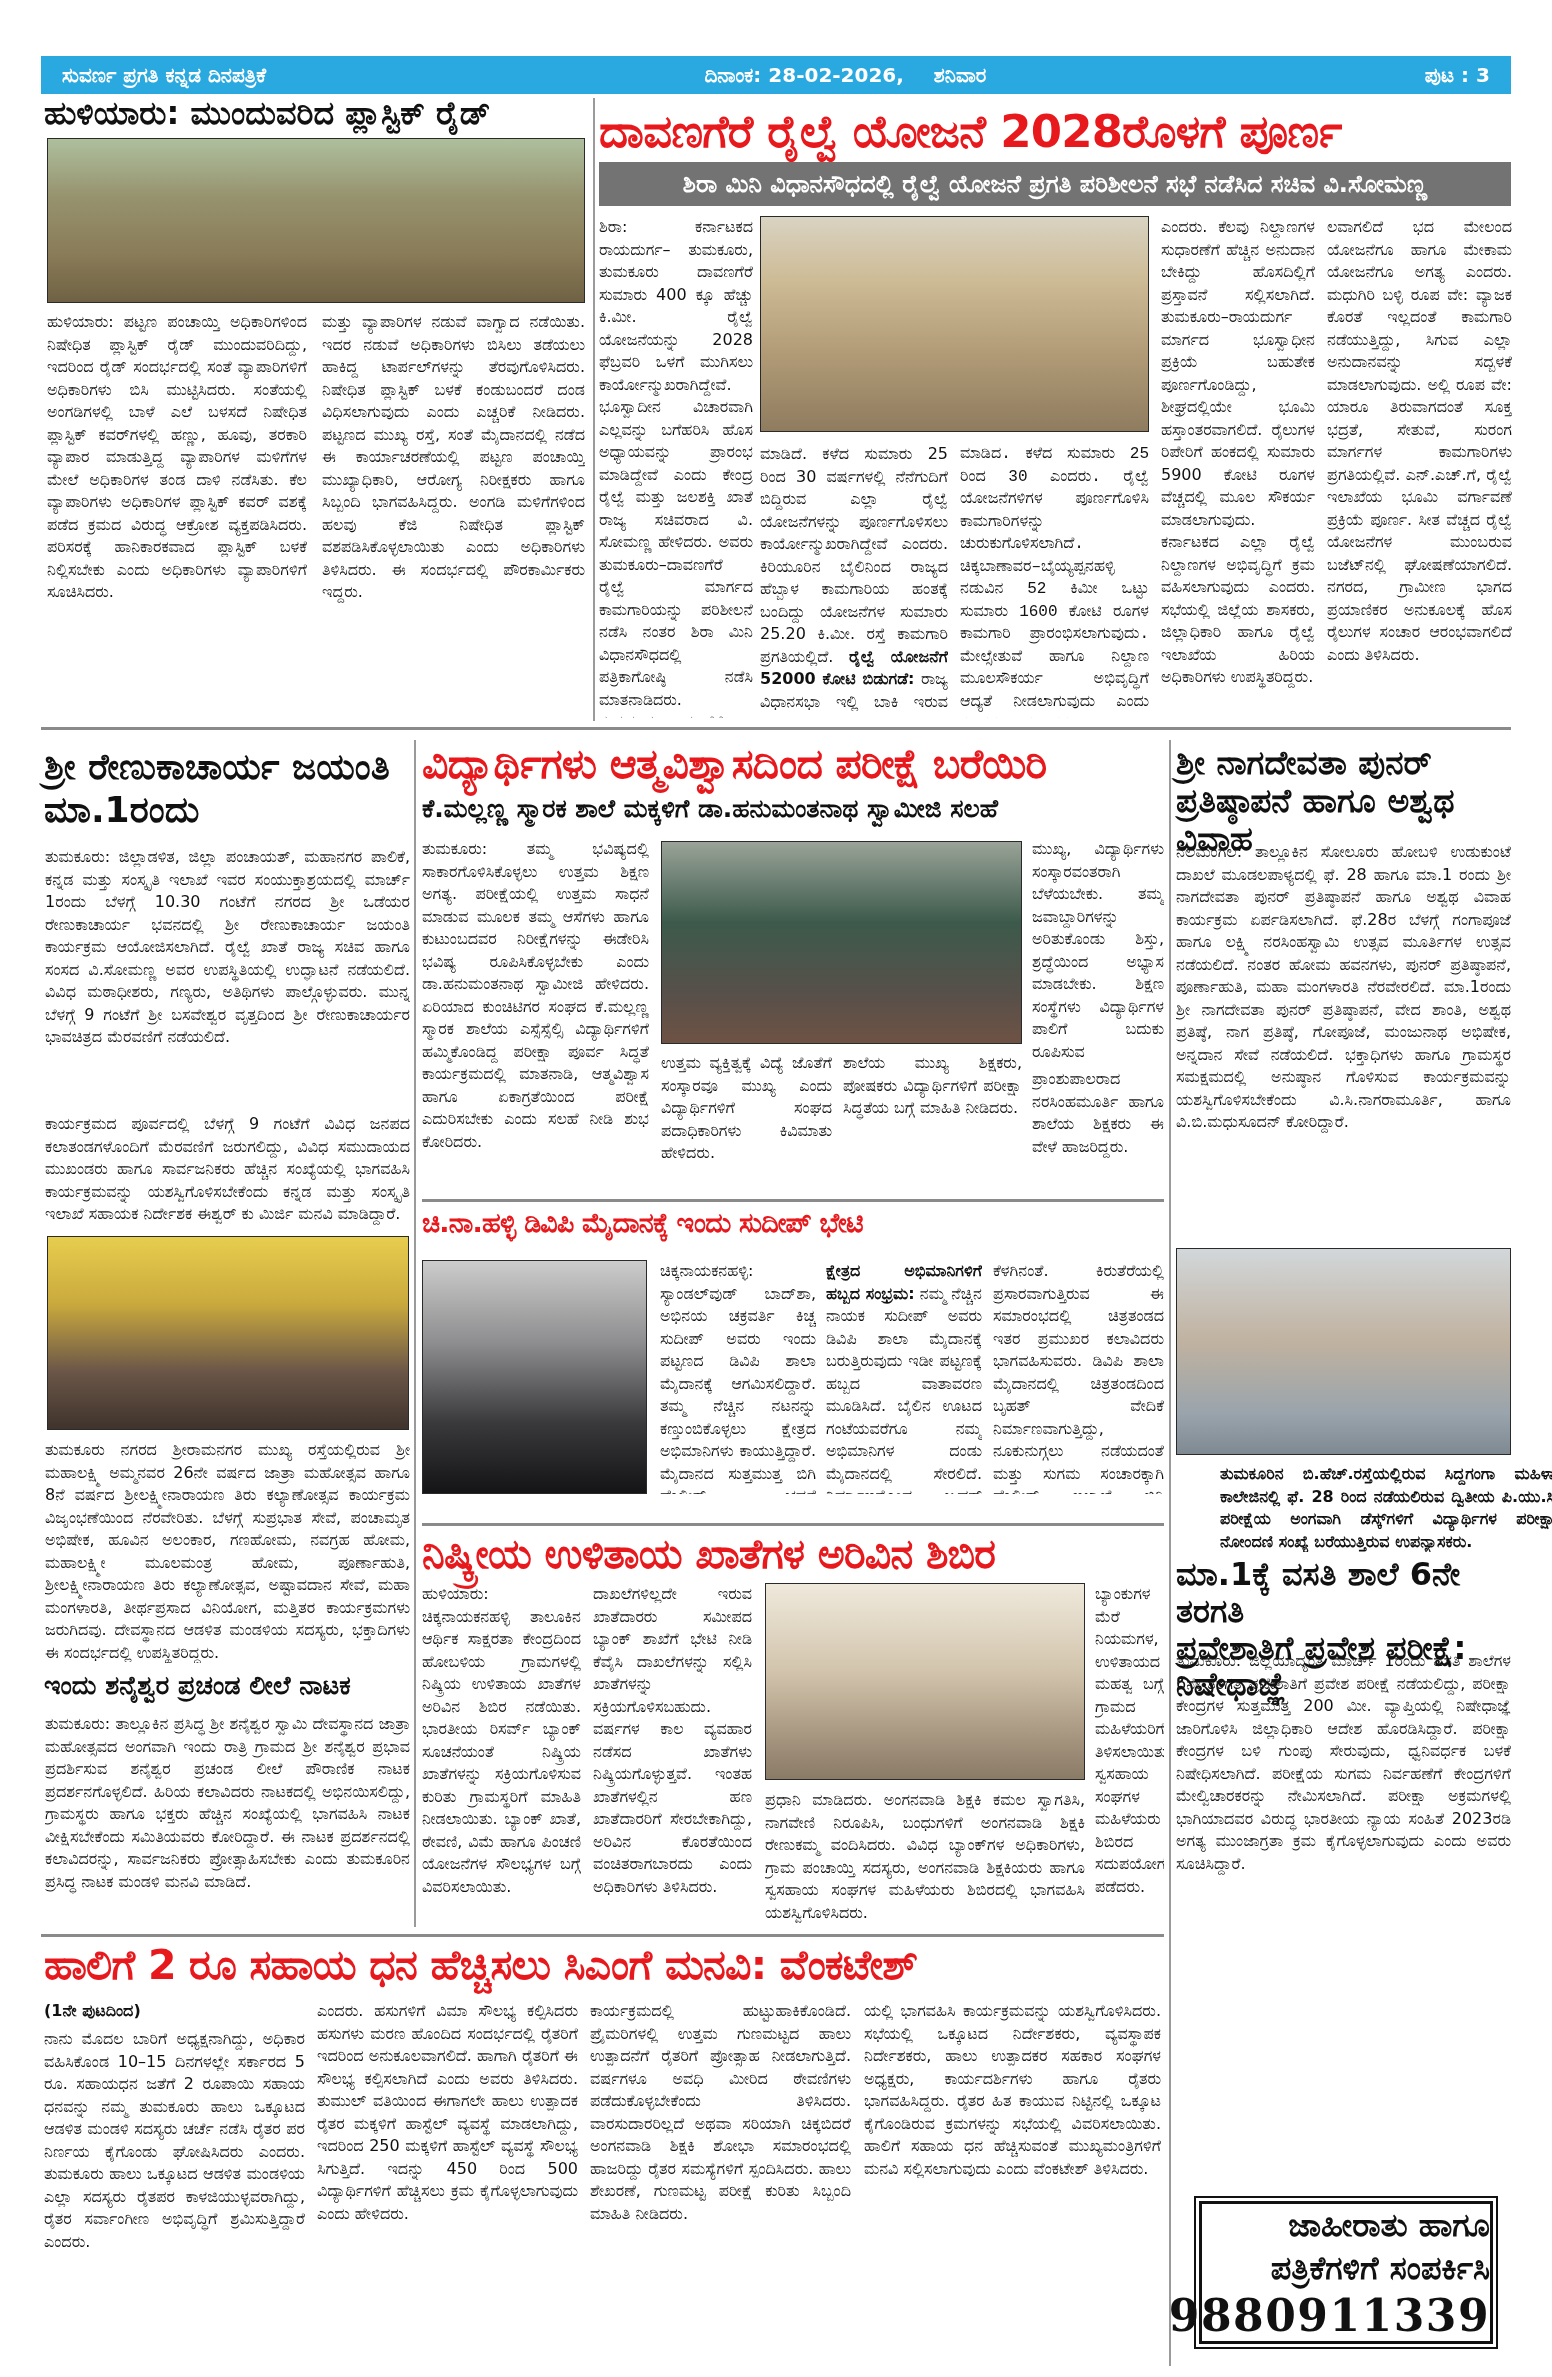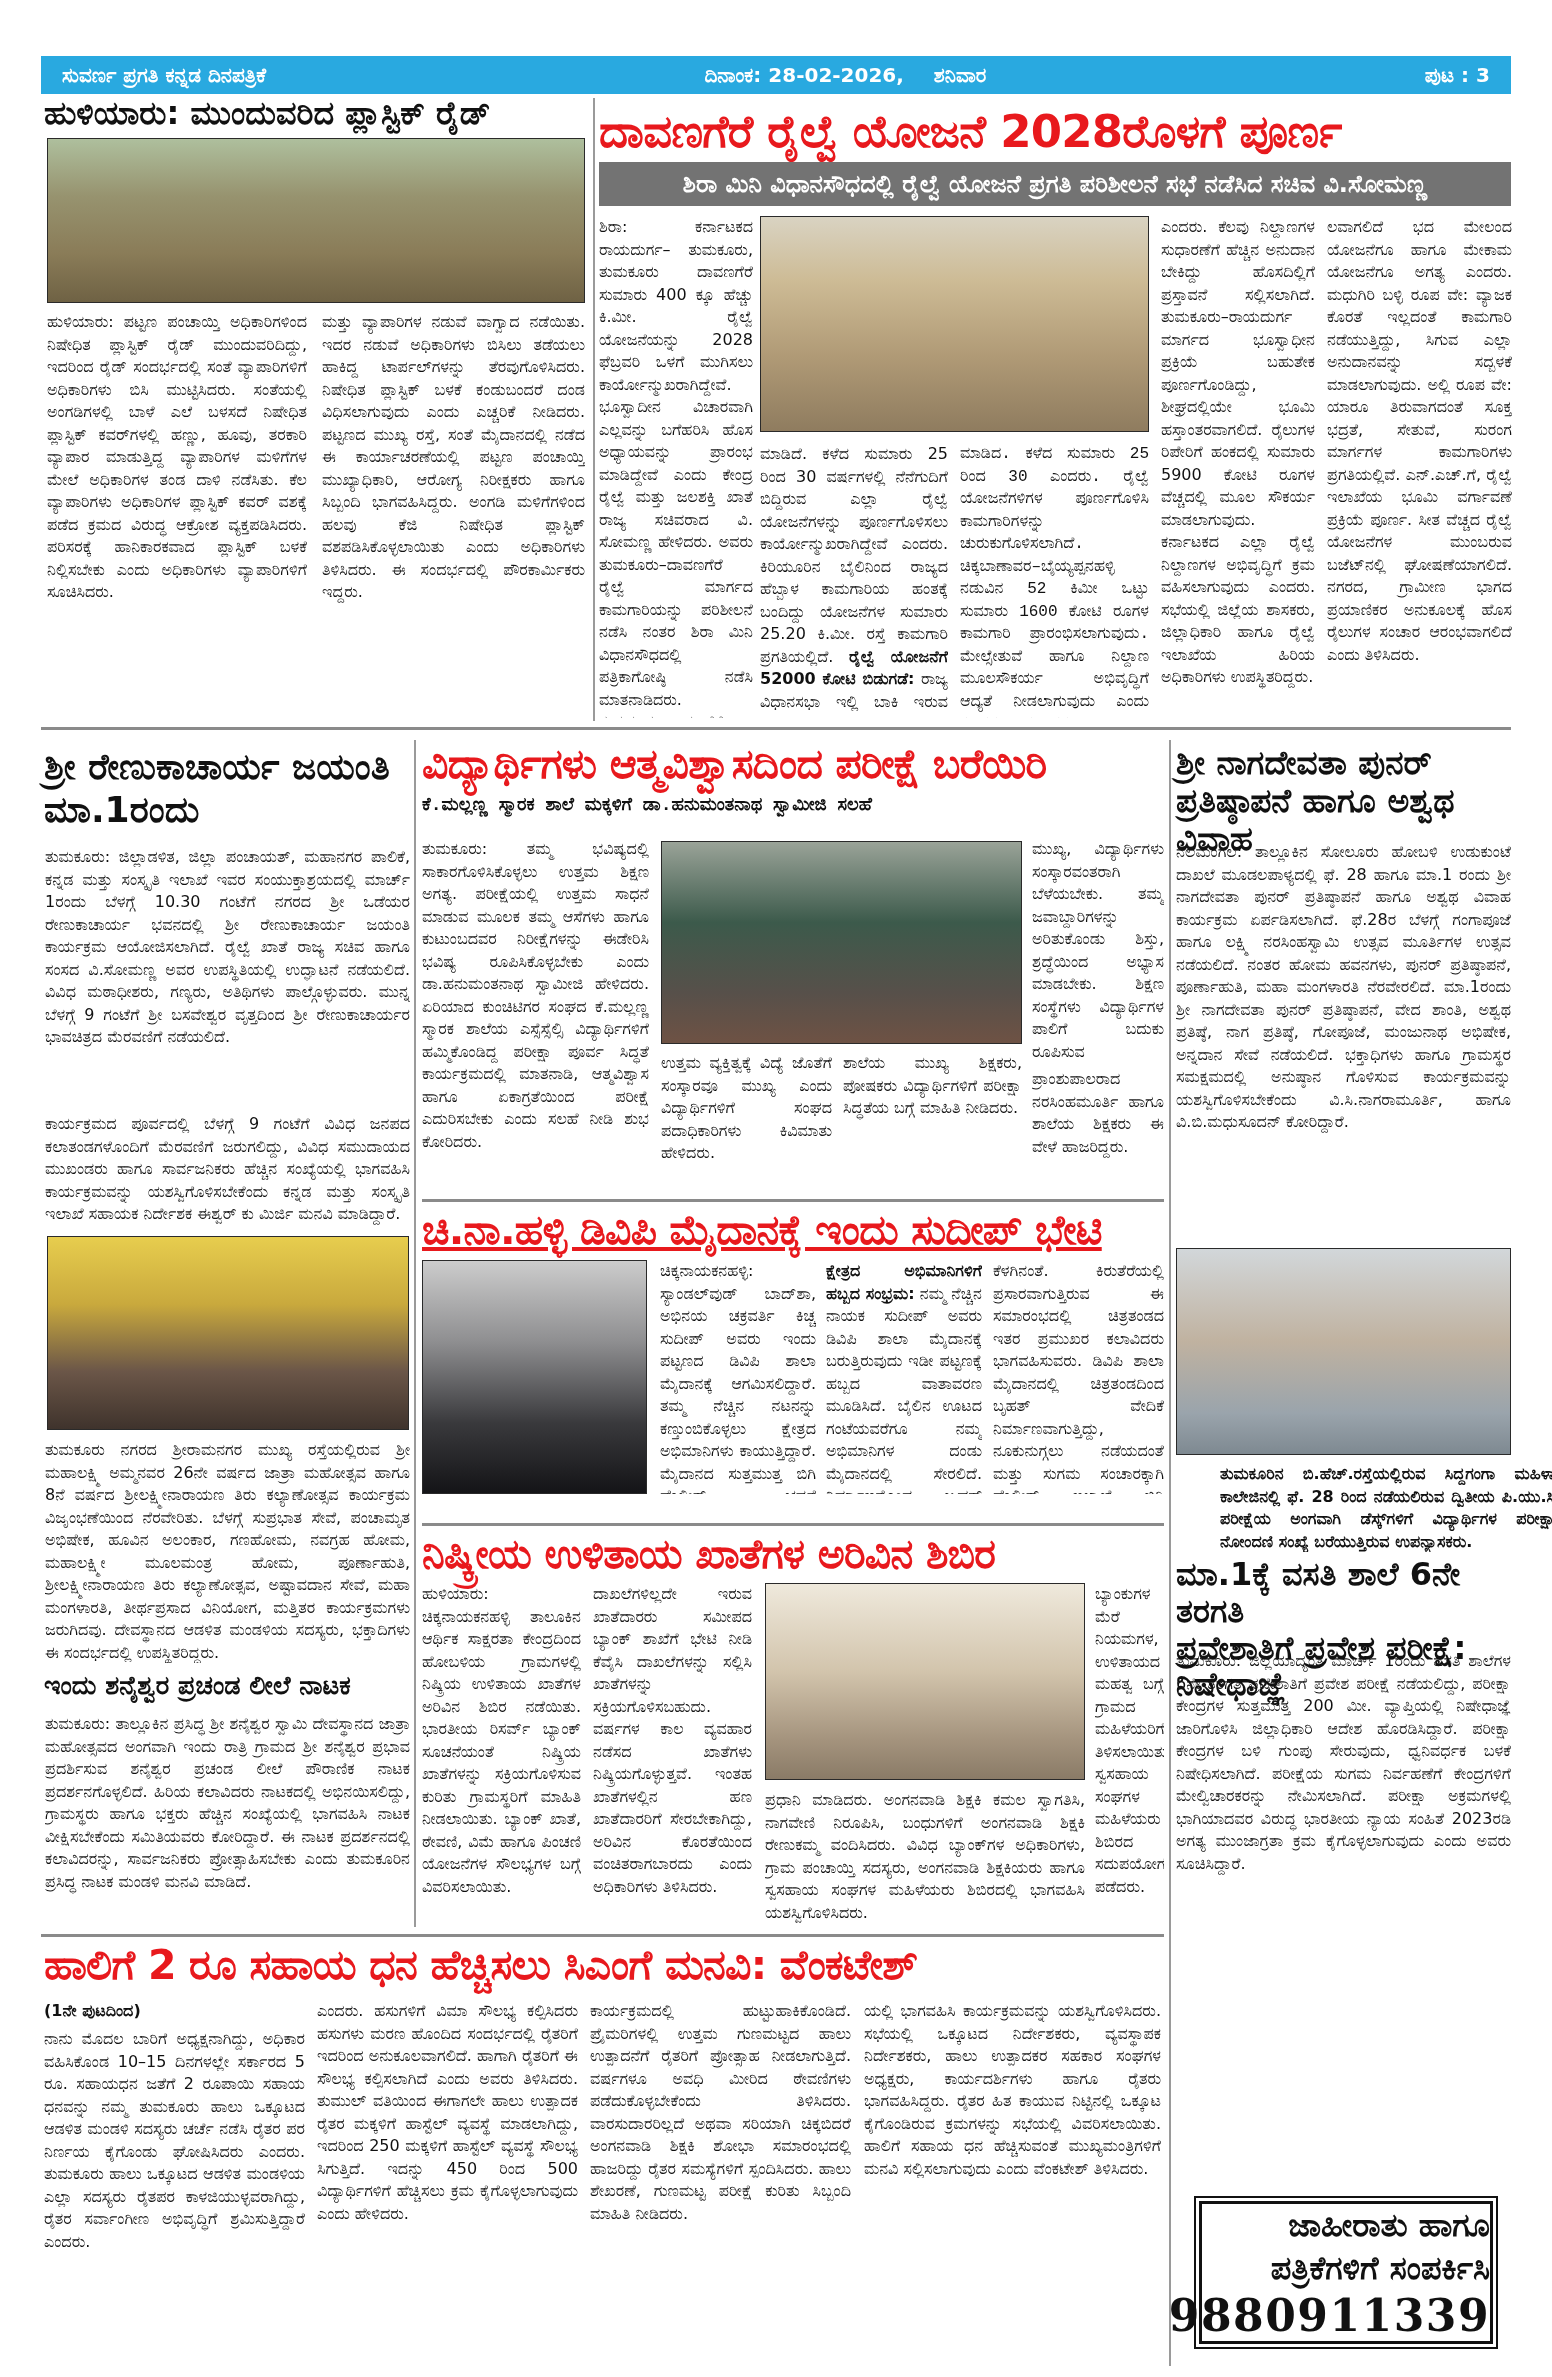--- a/index.html
+++ b/index.html
@@ -81,31 +81,31 @@
   <div class="col" style="left:45px; top:846px; width:365px; height:263px;">ತುಮಕೂರು: ಜಿಲ್ಲಾಡಳಿತ, ಜಿಲ್ಲಾ ಪಂಚಾಯತ್, ಮಹಾನಗರ ಪಾಲಿಕೆ, ಕನ್ನಡ ಮತ್ತು ಸಂಸ್ಕೃತಿ ಇಲಾಖೆ ಇವರ ಸಂಯುಕ್ತಾಶ್ರಯದಲ್ಲಿ ಮಾರ್ಚ್ 1ರಂದು ಬೆಳಗ್ಗೆ 10.30 ಗಂಟೆಗೆ ನಗರದ ಶ್ರೀ ಒಡೆಯರ ರೇಣುಕಾಚಾರ್ಯ ಭವನದಲ್ಲಿ ಶ್ರೀ ರೇಣುಕಾಚಾರ್ಯ ಜಯಂತಿ ಕಾರ್ಯಕ್ರಮ ಆಯೋಜಿಸಲಾಗಿದೆ. ರೈಲ್ವೆ ಖಾತೆ ರಾಜ್ಯ ಸಚಿವ ಹಾಗೂ ಸಂಸದ ವಿ.ಸೋಮಣ್ಣ ಅವರ ಉಪಸ್ಥಿತಿಯಲ್ಲಿ ಉದ್ಘಾಟನೆ ನಡೆಯಲಿದೆ. ವಿವಿಧ ಮಠಾಧೀಶರು, ಗಣ್ಯರು, ಅತಿಥಿಗಳು ಪಾಲ್ಗೊಳ್ಳುವರು. ಮುನ್ನ ಬೆಳಗ್ಗೆ 9 ಗಂಟೆಗೆ ಶ್ರೀ ಬಸವೇಶ್ವರ ವೃತ್ತದಿಂದ ಶ್ರೀ ರೇಣುಕಾಚಾರ್ಯರ ಭಾವಚಿತ್ರದ ಮೆರವಣಿಗೆ ನಡೆಯಲಿದೆ.</div>
   <div class="col" style="left:45px; top:1113px; width:365px; height:119px;">ಕಾರ್ಯಕ್ರಮದ ಪೂರ್ವದಲ್ಲಿ ಬೆಳಗ್ಗೆ 9 ಗಂಟೆಗೆ ವಿವಿಧ ಜನಪದ ಕಲಾತಂಡಗಳೊಂದಿಗೆ ಮೆರವಣಿಗೆ ಜರುಗಲಿದ್ದು, ವಿವಿಧ ಸಮುದಾಯದ ಮುಖಂಡರು ಹಾಗೂ ಸಾರ್ವಜನಿಕರು ಹೆಚ್ಚಿನ ಸಂಖ್ಯೆಯಲ್ಲಿ ಭಾಗವಹಿಸಿ ಕಾರ್ಯಕ್ರಮವನ್ನು ಯಶಸ್ವಿಗೊಳಿಸಬೇಕೆಂದು ಕನ್ನಡ ಮತ್ತು ಸಂಸ್ಕೃತಿ ಇಲಾಖೆ ಸಹಾಯಕ ನಿರ್ದೇಶಕ ಈಶ್ವರ್ ಕು ಮಿರ್ಜಿ ಮನವಿ ಮಾಡಿದ್ದಾರೆ.</div>
   <div class="photo ph-temple" style="left:47px; top:1236px; width:362px; height:194px;"></div>
   <div class="col" style="left:45px; top:1439px; width:365px; height:224px;">ತುಮಕೂರು ನಗರದ ಶ್ರೀರಾಮನಗರ ಮುಖ್ಯ ರಸ್ತೆಯಲ್ಲಿರುವ ಶ್ರೀ ಮಹಾಲಕ್ಷ್ಮಿ ಅಮ್ಮನವರ 26ನೇ ವರ್ಷದ ಜಾತ್ರಾ ಮಹೋತ್ಸವ ಹಾಗೂ 8ನೆ ವರ್ಷದ ಶ್ರೀಲಕ್ಷ್ಮೀನಾರಾಯಣ ತಿರು ಕಲ್ಯಾಣೋತ್ಸವ ಕಾರ್ಯಕ್ರಮ ವಿಜೃಂಭಣೆಯಿಂದ ನೆರವೇರಿತು. ಬೆಳಗ್ಗೆ ಸುಪ್ರಭಾತ ಸೇವೆ, ಪಂಚಾಮೃತ ಅಭಿಷೇಕ, ಹೂವಿನ ಅಲಂಕಾರ, ಗಣಹೋಮ, ನವಗ್ರಹ ಹೋಮ, ಮಹಾಲಕ್ಷ್ಮೀ ಮೂಲಮಂತ್ರ ಹೋಮ, ಪೂರ್ಣಾಹುತಿ, ಶ್ರೀಲಕ್ಷ್ಮೀನಾರಾಯಣ ತಿರು ಕಲ್ಯಾಣೋತ್ಸವ, ಅಷ್ಟಾವದಾನ ಸೇವೆ, ಮಹಾ ಮಂಗಳಾರತಿ, ತೀರ್ಥಪ್ರಸಾದ ವಿನಿಯೋಗ, ಮತ್ತಿತರ ಕಾರ್ಯಕ್ರಮಗಳು ಜರುಗಿದವು. ದೇವಸ್ಥಾನದ ಆಡಳಿತ ಮಂಡಳಿಯ ಸದಸ್ಯರು, ಭಕ್ತಾದಿಗಳು ಈ ಸಂದರ್ಭದಲ್ಲಿ ಉಪಸ್ಥಿತರಿದ್ದರು.</div>
   <div class="hl-black centered" style="left:44px; top:1671px; width:367px; font-size:25.5px;">ಇಂದು ಶನೈಶ್ವರ ಪ್ರಚಂಡ ಲೀಲೆ ನಾಟಕ</div>
   <div class="col" style="left:45px; top:1713px; width:365px; height:204px;">ತುಮಕೂರು: ತಾಲ್ಲೂಕಿನ ಪ್ರಸಿದ್ಧ ಶ್ರೀ ಶನೈಶ್ವರ ಸ್ವಾಮಿ ದೇವಸ್ಥಾನದ ಜಾತ್ರಾ ಮಹೋತ್ಸವದ ಅಂಗವಾಗಿ ಇಂದು ರಾತ್ರಿ ಗ್ರಾಮದ ಶ್ರೀ ಶನೈಶ್ವರ ಪ್ರಭಾವ ಪ್ರದರ್ಶಿಸುವ ಶನೈಶ್ವರ ಪ್ರಚಂಡ ಲೀಲೆ ಪೌರಾಣಿಕ ನಾಟಕ ಪ್ರದರ್ಶನಗೊಳ್ಳಲಿದೆ. ಹಿರಿಯ ಕಲಾವಿದರು ನಾಟಕದಲ್ಲಿ ಅಭಿನಯಿಸಲಿದ್ದು, ಗ್ರಾಮಸ್ಥರು ಹಾಗೂ ಭಕ್ತರು ಹೆಚ್ಚಿನ ಸಂಖ್ಯೆಯಲ್ಲಿ ಭಾಗವಹಿಸಿ ನಾಟಕ ವೀಕ್ಷಿಸಬೇಕೆಂದು ಸಮಿತಿಯವರು ಕೋರಿದ್ದಾರೆ. ಈ ನಾಟಕ ಪ್ರದರ್ಶನದಲ್ಲಿ ಕಲಾವಿದರನ್ನು, ಸಾರ್ವಜನಿಕರು ಪ್ರೋತ್ಸಾಹಿಸಬೇಕು ಎಂದು ತುಮಕೂರಿನ ಪ್ರಸಿದ್ಧ ನಾಟಕ ಮಂಡಳಿ ಮನವಿ ಮಾಡಿದೆ.</div>
 
   <div class="vrule" style="left:414px; top:740px; height:1187px;"></div>
 
   <div class="hl-red centered" style="left:422px; top:742px; width:742px; font-size:41px;">ವಿದ್ಯಾರ್ಥಿಗಳು ಆತ್ಮವಿಶ್ವಾಸದಿಂದ ಪರೀಕ್ಷೆ ಬರೆಯಿರಿ</div>
-  <div class="hl-black centered" style="left:422px; top:795px; width:742px; font-size:18px;font-family:Liberation Mono, monospace;">ಕೆ.ಮಲ್ಲಣ್ಣ ಸ್ಮಾರಕ ಶಾಲೆ ಮಕ್ಕಳಿಗೆ ಡಾ.ಹನುಮಂತನಾಥ ಸ್ವಾಮೀಜಿ ಸಲಹೆ</div>
+  <div class="hl-black centered" style="left:422px; top:795px; width:742px; font-size:25px;">ಕೆ.ಮಲ್ಲಣ್ಣ ಸ್ಮಾರಕ ಶಾಲೆ ಮಕ್ಕಳಿಗೆ ಡಾ.ಹನುಮಂತನಾಥ ಸ್ವಾಮೀಜಿ ಸಲಹೆ</div>
   <div class="col" style="left:422px; top:838px; width:227px; height:326px;">ತುಮಕೂರು: ತಮ್ಮ ಭವಿಷ್ಯದಲ್ಲಿ ಸಾಕಾರಗೊಳಿಸಿಕೊಳ್ಳಲು ಉತ್ತಮ ಶಿಕ್ಷಣ ಅಗತ್ಯ. ಪರೀಕ್ಷೆಯಲ್ಲಿ ಉತ್ತಮ ಸಾಧನೆ ಮಾಡುವ ಮೂಲಕ ತಮ್ಮ ಆಸೆಗಳು ಹಾಗೂ ಕುಟುಂಬದವರ ನಿರೀಕ್ಷೆಗಳನ್ನು ಈಡೇರಿಸಿ ಭವಿಷ್ಯ ರೂಪಿಸಿಕೊಳ್ಳಬೇಕು ಎಂದು ಡಾ.ಹನುಮಂತನಾಥ ಸ್ವಾಮೀಜಿ ಹೇಳಿದರು. ಏರಿಯಾದ ಕುಂಚಿಟಿಗರ ಸಂಘದ ಕೆ.ಮಲ್ಲಣ್ಣ ಸ್ಮಾರಕ ಶಾಲೆಯ ಎಸ್ಸೆಸ್ಸೆಲ್ಸಿ ವಿದ್ಯಾರ್ಥಿಗಳಿಗೆ ಹಮ್ಮಿಕೊಂಡಿದ್ದ ಪರೀಕ್ಷಾ ಪೂರ್ವ ಸಿದ್ಧತೆ ಕಾರ್ಯಕ್ರಮದಲ್ಲಿ ಮಾತನಾಡಿ, ಆತ್ಮವಿಶ್ವಾಸ ಹಾಗೂ ಏಕಾಗ್ರತೆಯಿಂದ ಪರೀಕ್ಷೆ ಎದುರಿಸಬೇಕು ಎಂದು ಸಲಹೆ ನೀಡಿ ಶುಭ ಕೋರಿದರು.</div>
   <div class="photo ph-school" style="left:661px; top:841px; width:361px; height:203px;"></div>
   <div class="col" style="left:661px; top:1052px; width:171px; height:113px;">ಉತ್ತಮ ವ್ಯಕ್ತಿತ್ವಕ್ಕೆ ವಿದ್ಯೆ ಜೊತೆಗೆ ಸಂಸ್ಕಾರವೂ ಮುಖ್ಯ ಎಂದು ವಿದ್ಯಾರ್ಥಿಗಳಿಗೆ ಸಂಘದ ಪದಾಧಿಕಾರಿಗಳು ಕಿವಿಮಾತು ಹೇಳಿದರು.</div>
   <div class="col" style="left:843px; top:1052px; width:179px; height:113px;">ಶಾಲೆಯ ಮುಖ್ಯ ಶಿಕ್ಷಕರು, ಪೋಷಕರು ವಿದ್ಯಾರ್ಥಿಗಳಿಗೆ ಪರೀಕ್ಷಾ ಸಿದ್ಧತೆಯ ಬಗ್ಗೆ ಮಾಹಿತಿ ನೀಡಿದರು.</div>
   <div class="col" style="left:1032px; top:838px; width:132px; height:225px;">ಮುಖ್ಯ, ವಿದ್ಯಾರ್ಥಿಗಳು ಸಂಸ್ಕಾರವಂತರಾಗಿ ಬೆಳೆಯಬೇಕು. ತಮ್ಮ ಜವಾಬ್ದಾರಿಗಳನ್ನು ಅರಿತುಕೊಂಡು ಶಿಸ್ತು, ಶ್ರದ್ಧೆಯಿಂದ ಅಭ್ಯಾಸ ಮಾಡಬೇಕು. ಶಿಕ್ಷಣ ಸಂಸ್ಥೆಗಳು ವಿದ್ಯಾರ್ಥಿಗಳ ಪಾಲಿಗೆ ಬದುಕು ರೂಪಿಸುವ ಕೇಂದ್ರಗಳಾಗಿವೆ. ಕೆ.ಮಲ್ಲಣ್ಣ ಸ್ಮಾರಕ ಶಾಲೆಯಲ್ಲಿ ಕಂಪ್ಯೂಟರ್ ಶಿಕ್ಷಣ ಸೇರಿದಂತೆ ಎಲ್ಲಾ ಸೌಕರ್ಯಗಳಿವೆ ಎಂದರು.</div>
   <div class="col" style="left:1032px; top:1068px; width:132px; height:96px;">ಪ್ರಾಂಶುಪಾಲರಾದ ನರಸಿಂಹಮೂರ್ತಿ ಹಾಗೂ ಶಾಲೆಯ ಶಿಕ್ಷಕರು ಈ ವೇಳೆ ಹಾಜರಿದ್ದರು.</div>
 
   <div class="hrule" style="left:422px; top:1199px; width:742px;"></div>
 
-  <div class="hl-red centered" style="left:422px; top:1208px; width:742px; font-size:41px;text-decoration:underline;">ಚಿ.ನಾ.ಹಳ್ಳಿ ಡಿವಿಪಿ ಮೈದಾನಕ್ಕೆ ಇಂದು ಸುದೀಪ್ ಭೇಟಿ</div>
+  <div class="hl-red centered" style="left:422px; top:1208px; width:742px; font-size:27px;">ಚಿ.ನಾ.ಹಳ್ಳಿ ಡಿವಿಪಿ ಮೈದಾನಕ್ಕೆ ಇಂದು ಸುದೀಪ್ ಭೇಟಿ</div>
   <div class="photo ph-sudeep" style="left:422px; top:1260px; width:225px; height:234px;"></div>
   <div class="col" style="left:660px; top:1260px; width:156px; height:234px;">ಚಿಕ್ಕನಾಯಕನಹಳ್ಳಿ: ಸ್ಯಾಂಡಲ್‌ವುಡ್ ಬಾದ್‌ಶಾ, ಅಭಿನಯ ಚಕ್ರವರ್ತಿ ಕಿಚ್ಚ ಸುದೀಪ್ ಅವರು ಇಂದು ಪಟ್ಟಣದ ಡಿವಿಪಿ ಶಾಲಾ ಮೈದಾನಕ್ಕೆ ಆಗಮಿಸಲಿದ್ದಾರೆ. ತಮ್ಮ ನೆಚ್ಚಿನ ನಟನನ್ನು ಕಣ್ತುಂಬಿಕೊಳ್ಳಲು ಕ್ಷೇತ್ರದ ಅಭಿಮಾನಿಗಳು ಕಾಯುತ್ತಿದ್ದಾರೆ. ಮೈದಾನದ ಸುತ್ತಮುತ್ತ ಬಿಗಿ ಪೊಲೀಸ್ ಭದ್ರತೆ ಏರ್ಪಡಿಸಲಾಗಿದೆ.</div>
   <div class="col" style="left:826px; top:1260px; width:156px; height:234px;">
     <span class="lead">ಕ್ಷೇತ್ರದ ಅಭಿಮಾನಿಗಳಿಗೆ ಹಬ್ಬದ ಸಂಭ್ರಮ:</span>
     <span>ನಮ್ಮ ನೆಚ್ಚಿನ ನಾಯಕ ಸುದೀಪ್ ಅವರು ಡಿವಿಪಿ ಶಾಲಾ ಮೈದಾನಕ್ಕೆ ಬರುತ್ತಿರುವುದು ಇಡೀ ಪಟ್ಟಣಕ್ಕೆ ಹಬ್ಬದ ವಾತಾವರಣ ಮೂಡಿಸಿದೆ. ಬೈಲಿನ ಊಟದ ಗಂಟೆಯವರೆಗೂ ನಮ್ಮ ಅಭಿಮಾನಿಗಳ ದಂಡು ಮೈದಾನದಲ್ಲಿ ಸೇರಲಿದೆ. ನಿರ್ಮಾಣಗೊಂಡ ಬೃಹತ್ ವೇದಿಕೆಯ ಬಳಿ ನಟನ ದರ್ಶನಕ್ಕೆ ವ್ಯವಸ್ಥೆ ಮಾಡಲಾಗಿದೆ.</span>
   </div>
   <div class="col" style="left:993px; top:1260px; width:171px; height:234px;">ಕೆಳಗಿನಂತೆ. ಕಿರುತೆರೆಯಲ್ಲಿ ಪ್ರಸಾರವಾಗುತ್ತಿರುವ ಈ ಸಮಾರಂಭದಲ್ಲಿ ಚಿತ್ರತಂಡದ ಇತರ ಪ್ರಮುಖರ ಕಲಾವಿದರು ಭಾಗವಹಿಸುವರು. ಡಿವಿಪಿ ಶಾಲಾ ಮೈದಾನದಲ್ಲಿ ಚಿತ್ರತಂಡದಿಂದ ಬೃಹತ್ ವೇದಿಕೆ ನಿರ್ಮಾಣವಾಗುತ್ತಿದ್ದು, ನೂಕುನುಗ್ಗಲು ನಡೆಯದಂತೆ ಮತ್ತು ಸುಗಮ ಸಂಚಾರಕ್ಕಾಗಿ ಪೊಲೀಸ್ ಇಲಾಖೆ ಬಿಗಿ ಭದ್ರತೆಯನ್ನು ಏರ್ಪಡಿಸಿದೆ. ಪಟ್ಟಣದಲ್ಲಿ ಸ್ವಾಗತಿಸಲು ನಾವು ಕಾತರದಿಂದ ಕಾಯುತ್ತಿದ್ದೇವೆ ಎಂದು ಸುದೀಪ್ ಅಭಿಮಾನಿ ಭರತ್ ಪೂಜಾರ್ ತಿಳಿಸಿದ್ದಾರೆ.</div>
 
   <div class="hrule" style="left:422px; top:1523px; width:742px;"></div>
 

